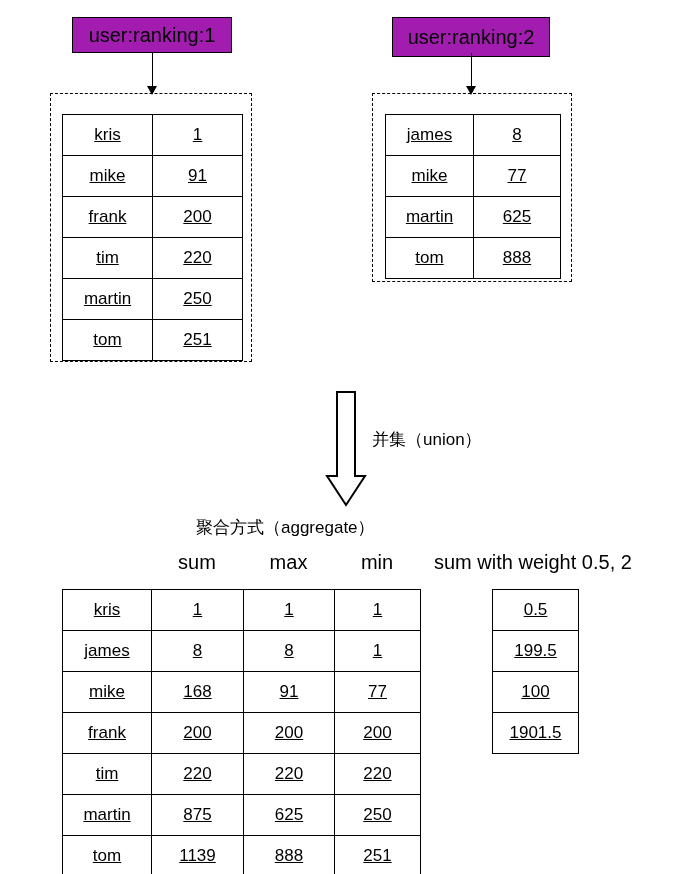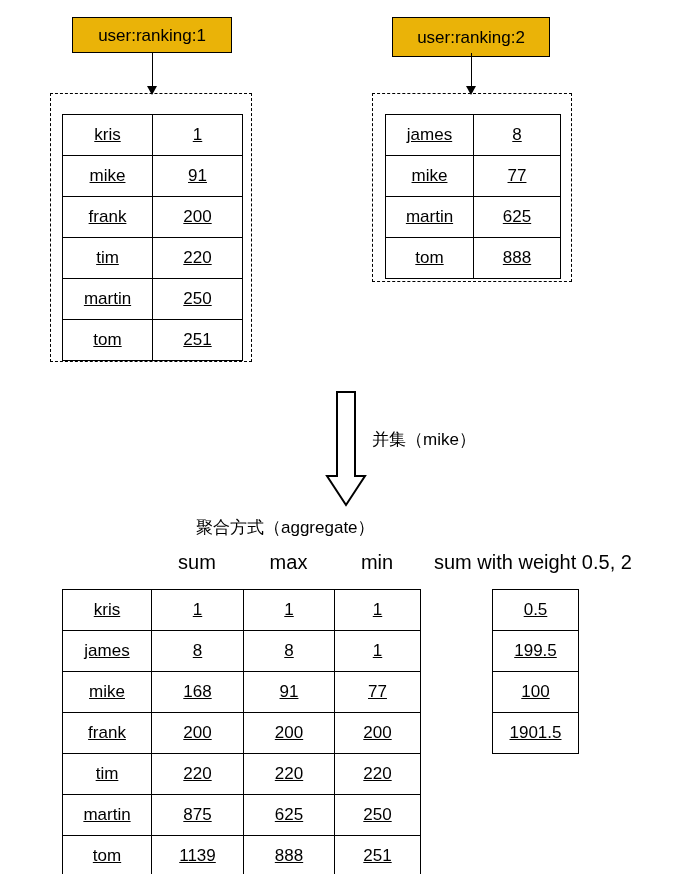--- a/index.html
+++ b/index.html
@@ -9,23 +9,23 @@
     font-family:"Liberation Sans","DejaVu Sans",sans-serif;
     color:#000000;
     position:relative;
     overflow:hidden;
   }
   .abs{position:absolute;}
 
   
   .keybox{
     border:1px solid #000;
-    background:#eab308;
+    background:#a21caf;
     display:flex;align-items:center;justify-content:center;
-    font-size:17px;
+    font-size:20px;
     line-height:1;
     box-sizing:border-box;
   }
 
   
   .dashed{
     border:1px dashed #000;
     background:transparent;
     box-sizing:border-box;
   }
@@ -137,21 +137,21 @@
       <td>tom</td>
       <td>888</td>
     </tr>
   </tbody>
 </table>
 
 <svg class="abs block-arrow" style="left:325px;top:390px;" width="42" height="118" viewBox="0 0 42 118">
   <polygon points="12,2 30,2 30,86 40,86 21,115 2,86 12,86" fill="#ffffff" stroke="#000000" stroke-width="2"></polygon>
 </svg>
 
-<div class="abs label-cn" style="left:372px;top:431px;">并集（mike）</div>
+<div class="abs label-cn" style="left:372px;top:431px;">并集（union）</div>
 
 <div class="abs label-cn" style="left:196px;top:500px;margin-top:19px;">聚合方式（aggregate）</div>
 
 <div class="abs hdr" style="left:151px;top:552px;width:92px;">sum</div>
 <div class="abs hdr" style="left:243px;top:552px;width:91px;">max</div>
 <div class="abs hdr" style="left:334px;top:552px;width:86px;">min</div>
 <div class="abs hdr" style="left:434px;top:552px;width:220px;text-align:left;">sum with weight 0.5, 2</div>
 
 <table class="abs grid" style="left:62px;top:589px;width:358px;">
   <colgroup>

